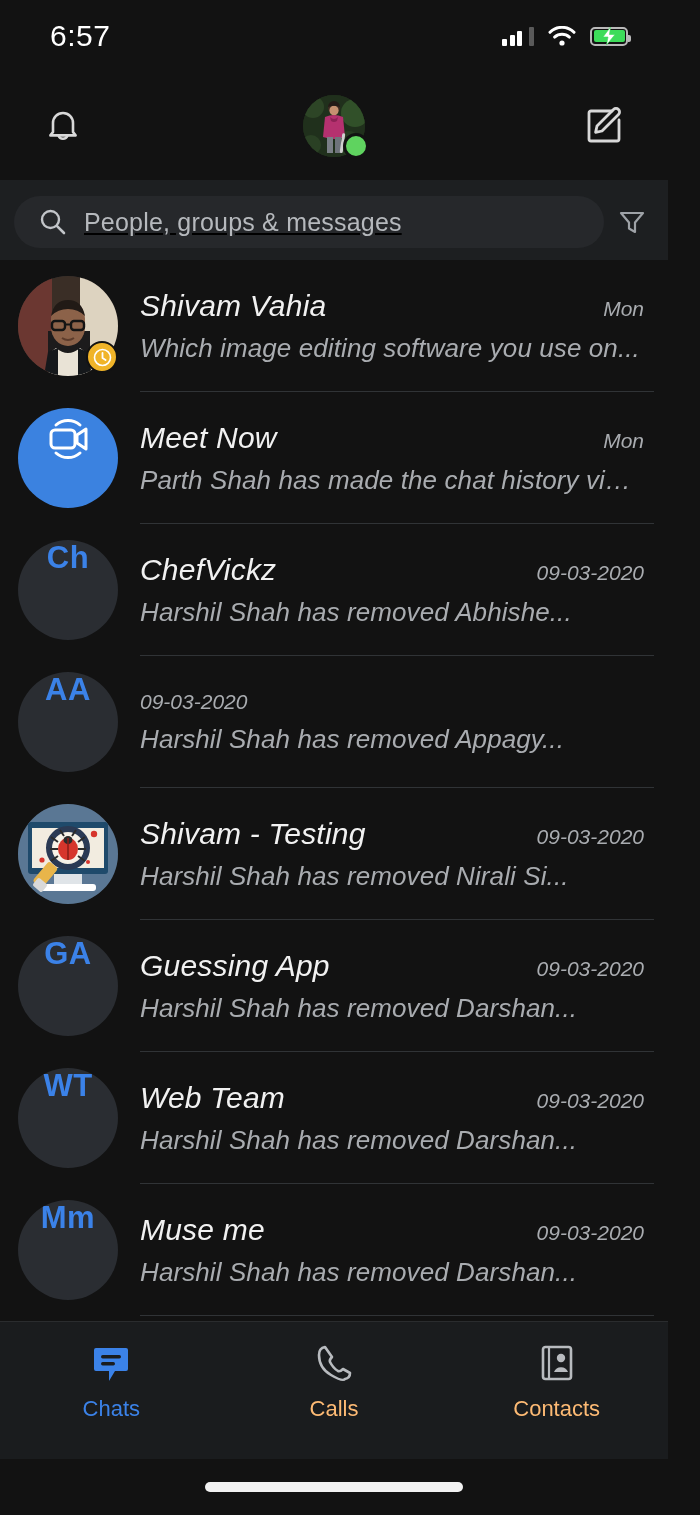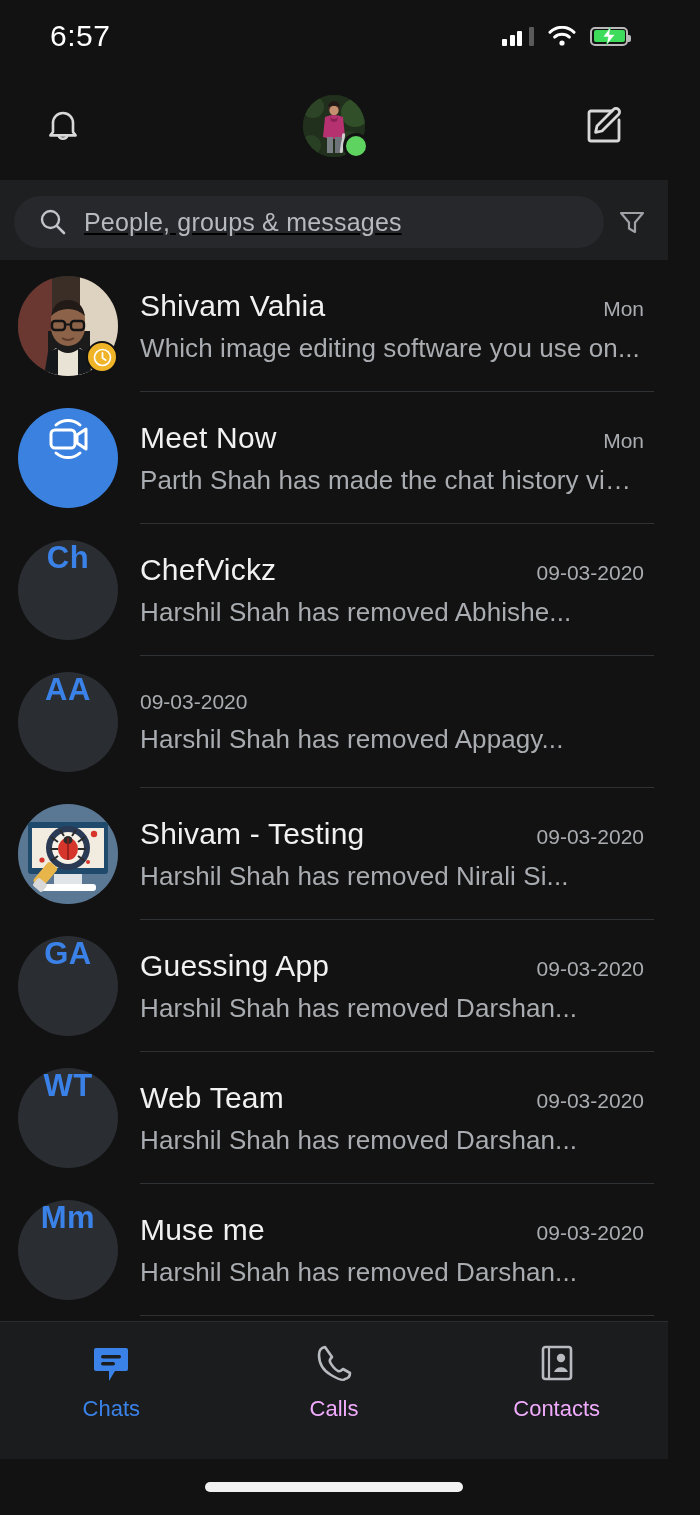--- a/index.html
+++ b/index.html
@@ -134,21 +134,21 @@
   .badge-clock {
     position:absolute; right:0px; bottom:3px;
     width:32px; height:32px; border-radius:50%;
     background:#f0b429;
     display:flex; align-items:center; justify-content:center;
     border:2px solid #121212;
   }
   .chatbody {
     flex:1 1 auto; min-width:0;
     padding-left:22px; padding-right:8px;
-    display:flex; flex-direction:column; gap:10px;
+    display:flex; flex-direction:column; gap:10px;font-style:italic;
   }
   .line1 { display:flex; align-items:baseline; gap:14px; }
   .cname {
     color:#f1f1f1; font-size:30px; font-weight:400;
     white-space:nowrap; overflow:hidden; text-overflow:ellipsis;
     flex:1 1 auto; min-width:0; letter-spacing:0.2px;
   }
   .ctime {
     color:#a9acb0; font-size:21px; flex:0 0 auto; white-space:nowrap;
   }
@@ -165,21 +165,21 @@
   .bottomnav {
     flex:0 0 138px; height:138px;
     background:#1a1c1e;
     border-top:1px solid #2a2c2e;
     display:flex; align-items:flex-start; padding-top:18px;
   }
   .navitem {
     flex:1; display:flex; flex-direction:column;
     align-items:center; gap:10px; cursor:pointer;
   }
-  .navlabel { font-size:22px; color:#f0abfc; }
+  .navlabel { font-size:22px; color:#fdba74; }
   .navitem.active .navlabel { color:#3b82e8; }
   .navicon { height:46px; display:flex; align-items:center; justify-content:center; }
 
   .homebar-wrap {
     flex:0 0 56px; height:56px; background:#121212;
     display:flex; align-items:center; justify-content:center;
   }
   .homebar {
     width:258px; height:10px; border-radius:5px; background:#f2f2f2;
   }

